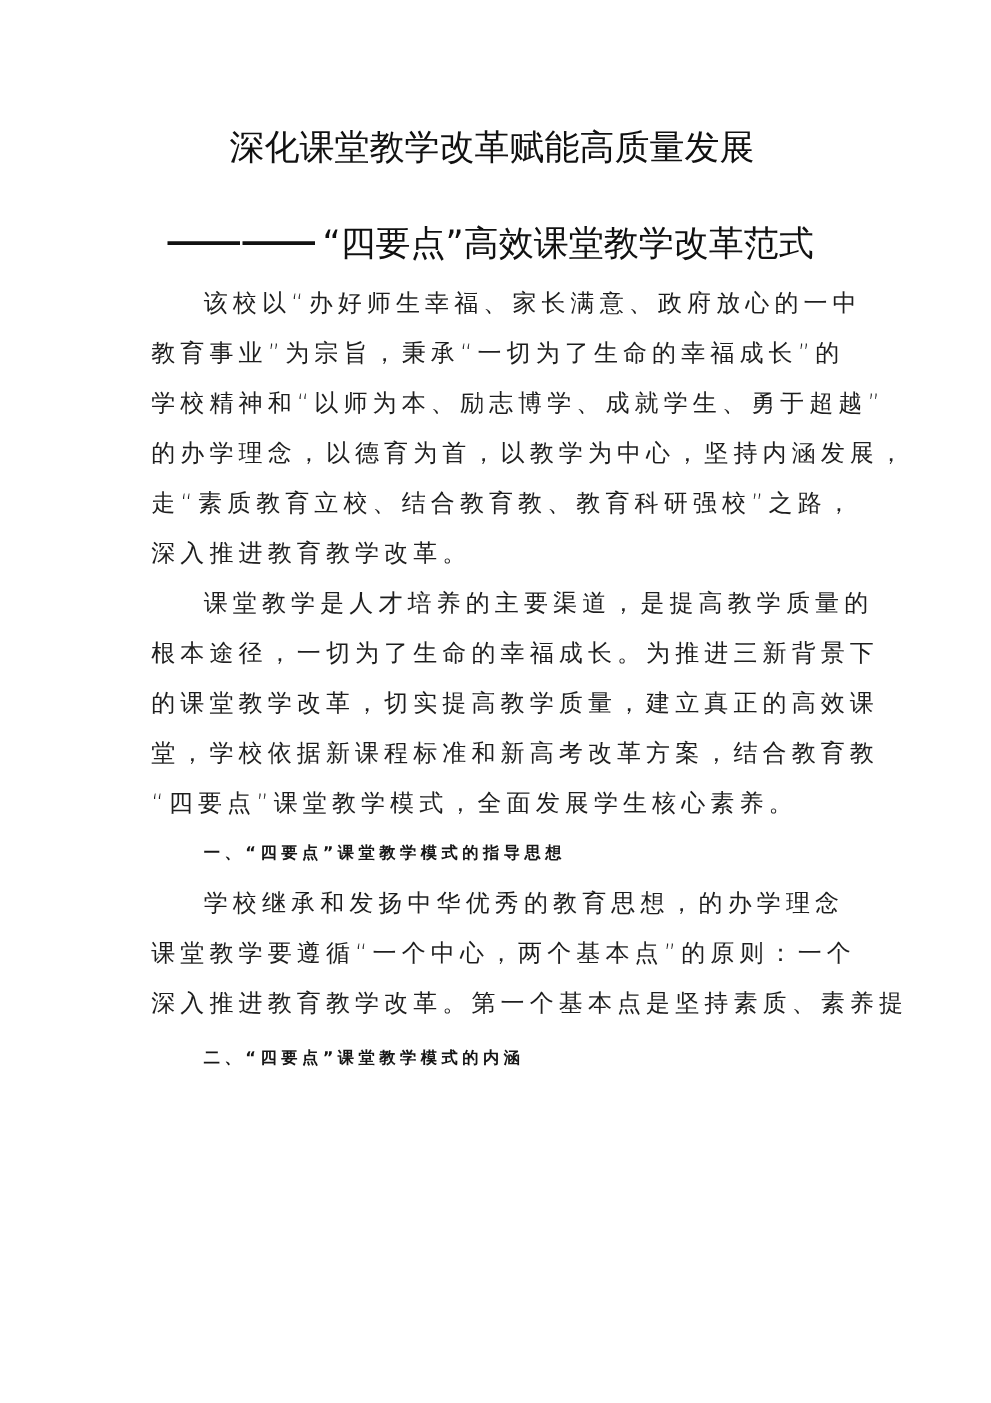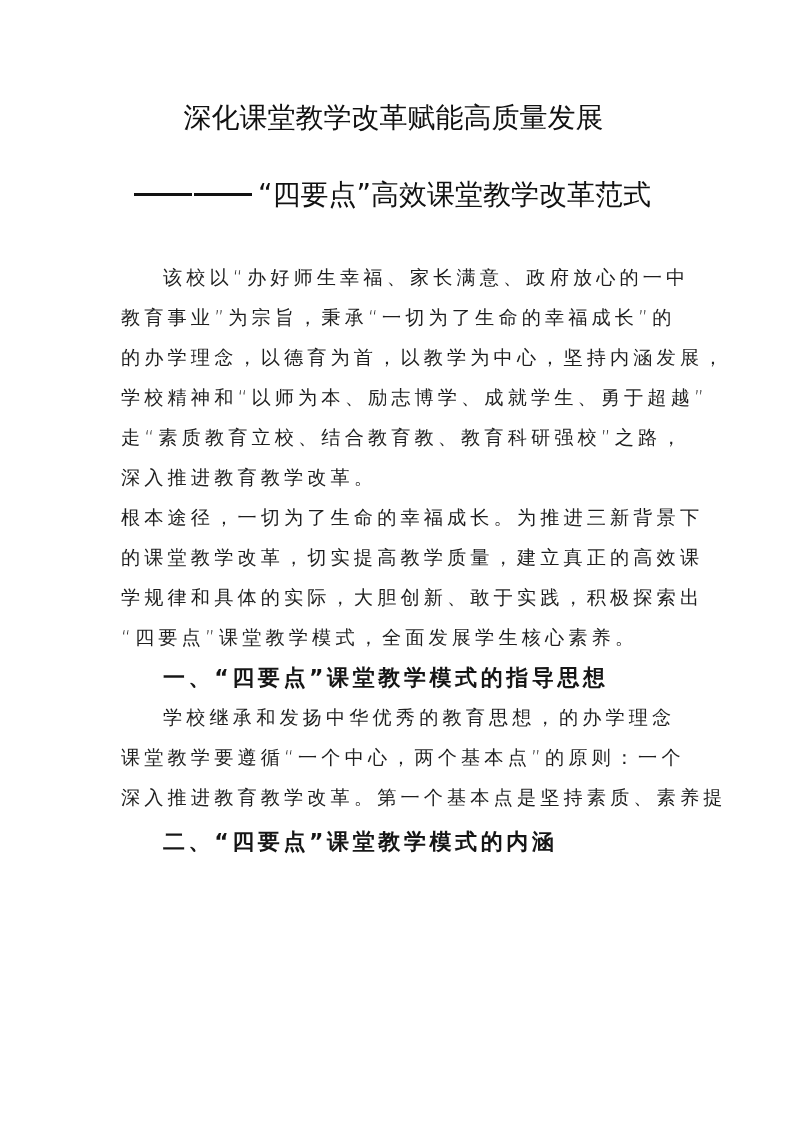--- a/index.html
+++ b/index.html
@@ -43,21 +43,20 @@
       vertical-align: middle;
       margin-right: 2px;
       position: relative;
       top: -2px;
     }
     .body {
       position: absolute;
       left: 121px;
       top: 223px;
       width: 552px;
-      margin-top: 35px;
     }
     .para {
       font-family: "DejaVu Sans", "Liberation Sans", sans-serif;
       font-size: 19.2px;
       line-height: 40px;
       letter-spacing: 4.1px;
       text-align: justify;
       text-align-last: left;
       margin: 0;
       color: #1e1e1e;
@@ -65,21 +64,21 @@
     }
     .line {
       display: block;
       white-space: nowrap;
       height: 40px;
       overflow: visible;
     }
     .indent { padding-left: 42px; }
     .heading {
       font-family: "DejaVu Sans", "Liberation Sans", sans-serif;
-      font-size: 22px;
+      font-size: 13px;
       line-height: 40px;
       letter-spacing: 3.6px;
       font-weight: bold;
       color: #161616;
       padding-left: 42px;
       white-space: nowrap;
       height: 40px;
     }
     .gap { height: 4px; }
   </style>
@@ -89,30 +88,31 @@
 <div class="page">
 
   <div class="title l1">深化课堂教学改革赋能高质量发展</div>
   <div class="title l2"><span class="dash"></span><span class="dash" style="margin-right:6px"></span><span>“四要点”高效课堂教学改革范式</span></div>
 
   <div class="body">
 
     <div class="para">
       <span class="line indent">该校以“办好师生幸福、家长满意、政府放心的一中</span>
       <span class="line">教育事业”为宗旨，秉承“一切为了生命的幸福成长”的</span>
+      <span class="line">学校精神和“以师为本、励志博学、成就学生、勇于超越”</span>
       <span class="line">的办学理念，以德育为首，以教学为中心，坚持内涵发展，</span>
-      <span class="line">学校精神和“以师为本、励志博学、成就学生、勇于超越”</span>
       <span class="line">走“素质教育立校、结合教育教、教育科研强校”之路，</span>
       <span class="line">深入推进教育教学改革。</span>
     </div>
 
     <div class="para">
+      <span class="line indent">课堂教学是人才培养的主要渠道，是提高教学质量的</span>
       <span class="line">根本途径，一切为了生命的幸福成长。为推进三新背景下</span>
       <span class="line">的课堂教学改革，切实提高教学质量，建立真正的高效课</span>
-      <span class="line">学规律和具体的实际，大胆创新、敢于实践，积极探索出</span>
+      <span class="line">堂，学校依据新课程标准和新高考改革方案，结合教育教</span>
       <span class="line">“四要点”课堂教学模式，全面发展学生核心素养。</span>
     </div>
 
     <div class="heading">一、“四要点”课堂教学模式的指导思想</div>
 
     <div class="para">
       <span class="line indent">学校继承和发扬中华优秀的教育思想，的办学理念</span>
       <span class="line">课堂教学要遵循“一个中心，两个基本点”的原则：一个</span>
       <span class="line">深入推进教育教学改革。第一个基本点是坚持素质、素养提</span>
     </div>

